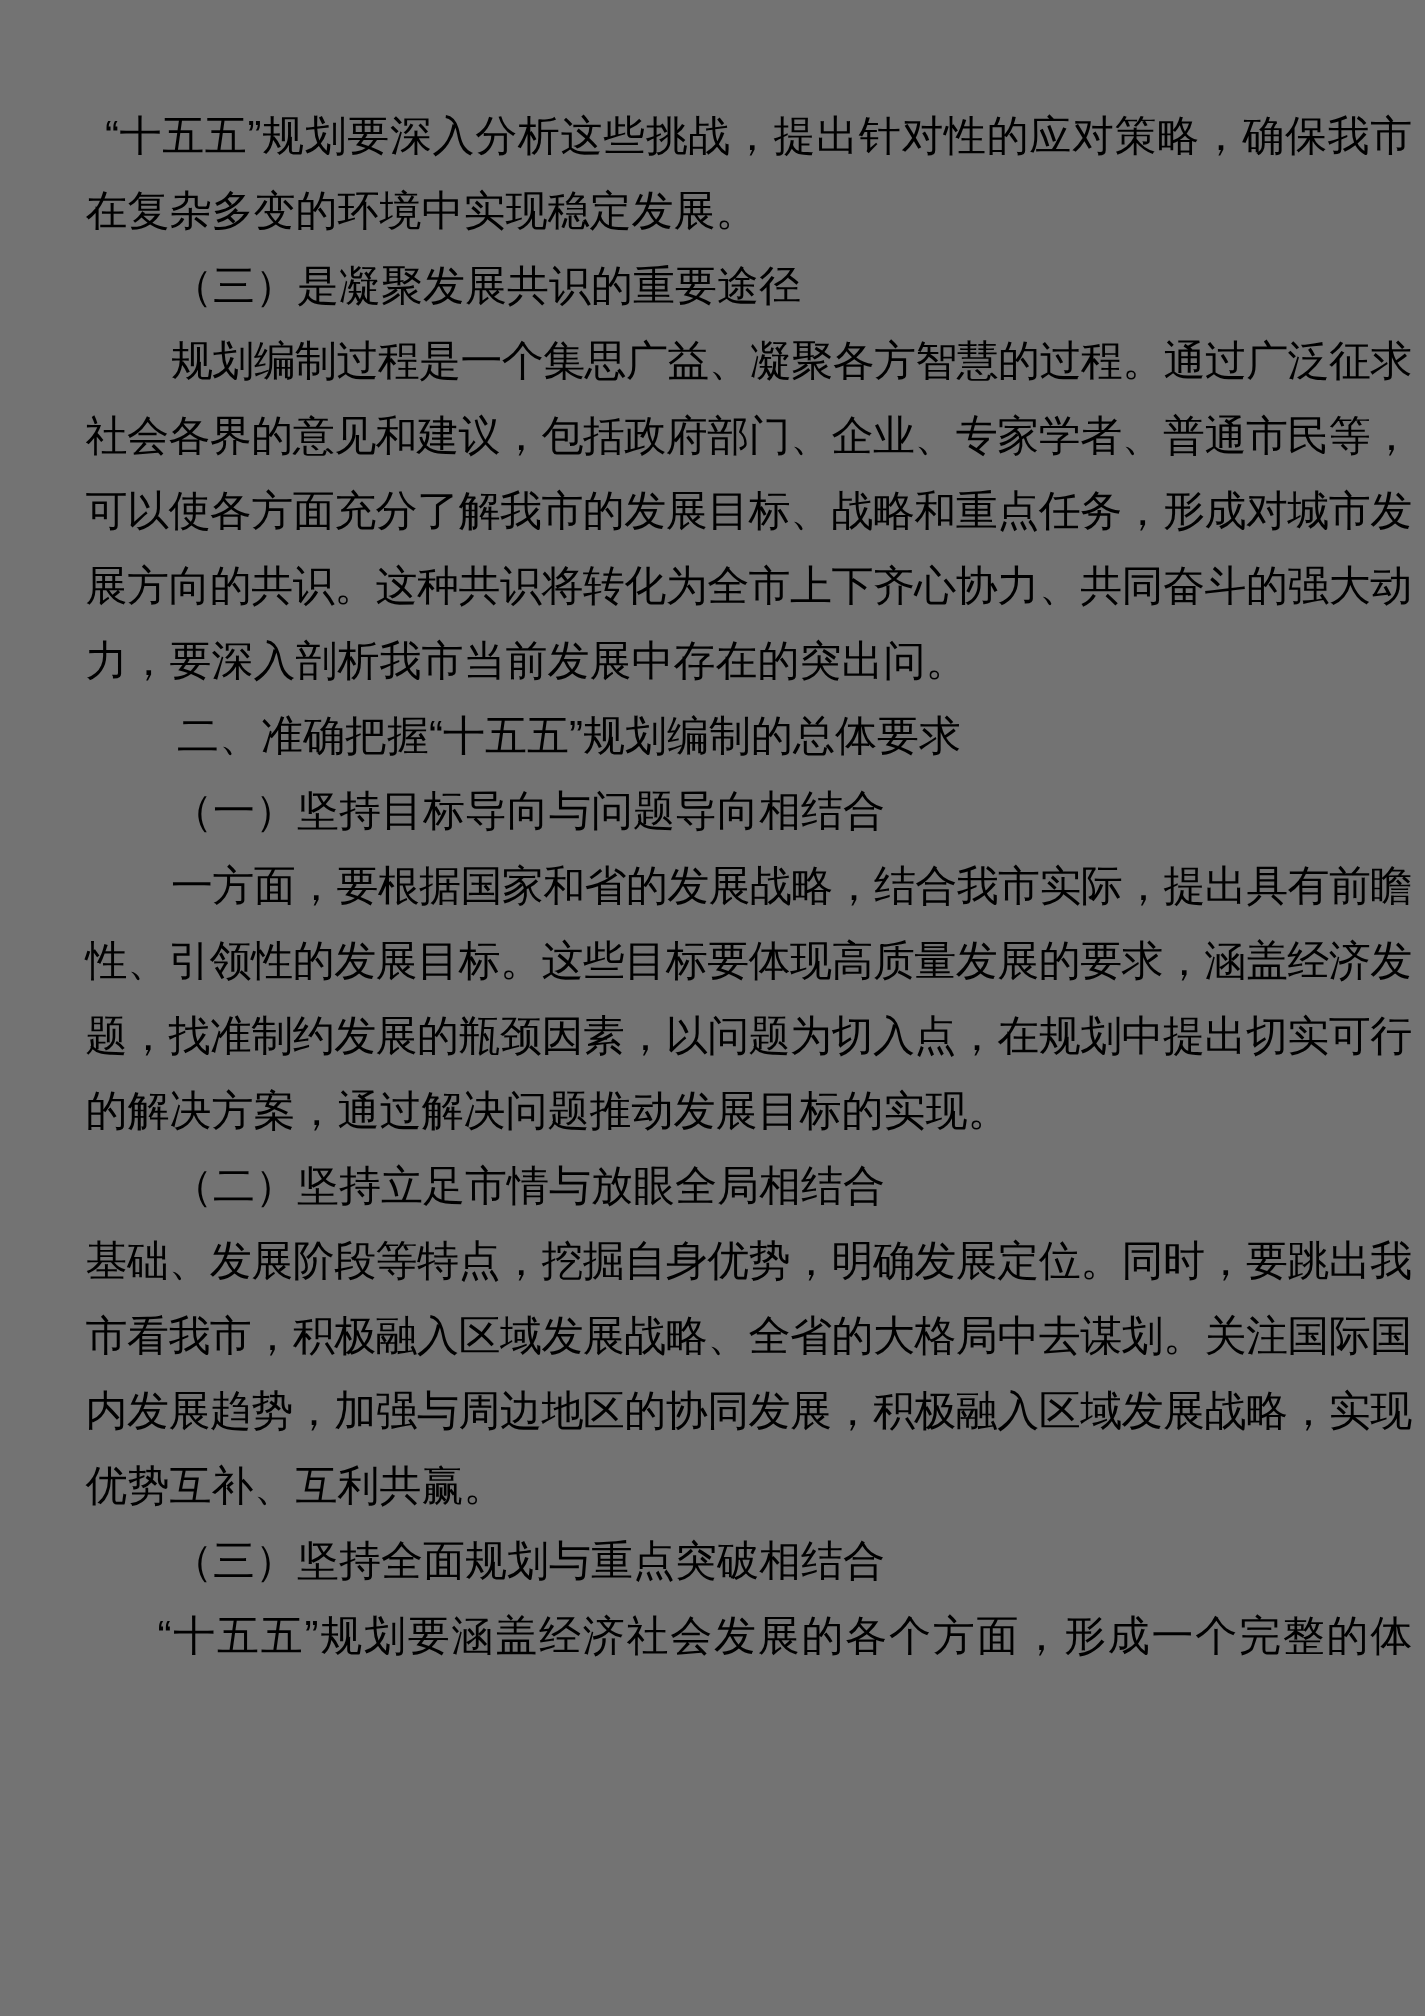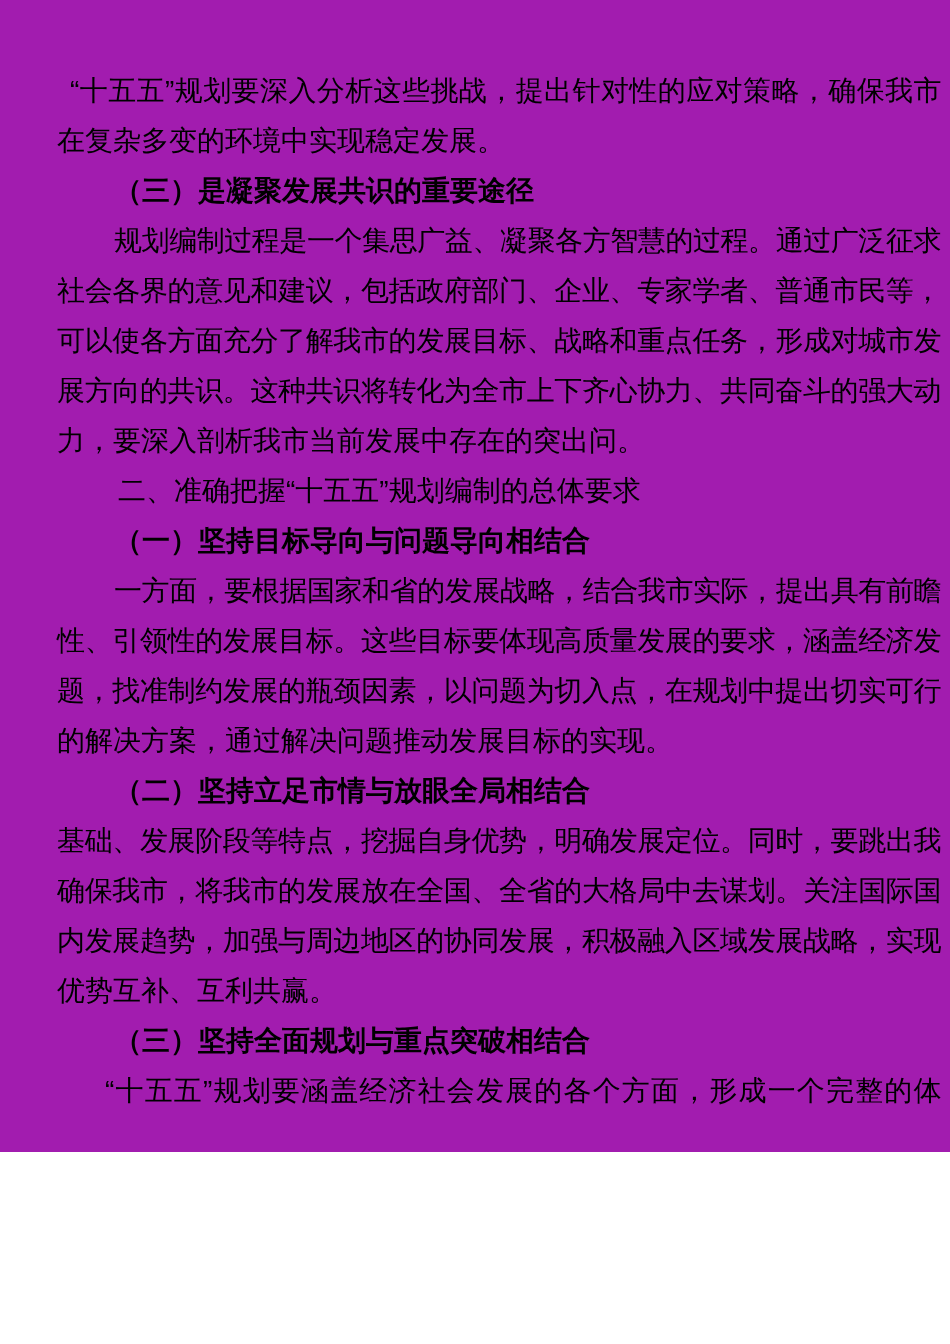--- a/index.html
+++ b/index.html
@@ -3,22 +3,22 @@
 <meta charset="utf-8">
 <style>
   html, body {
     margin: 0;
     padding: 0;
     background: #ffffff;
   }
   .page {
     position: relative;
     width: 950px;
-    height: 1152px;
-    background: #a21caf;
+    height: 1344px;
+    background: #737373;
     overflow: hidden;
     font-family: "Liberation Sans", "DejaVu Sans", sans-serif;
   }
   .textblock {
     position: absolute;
     left: 57px;
     top: 66px;
     width: 884px;
     font-size: 28px;
     line-height: 50px;
@@ -28,21 +28,21 @@
   .ln {
     text-align: justify;
     text-align-last: justify;
     letter-spacing: -0.5px;
     white-space: normal;
   }
   .ln.end {
     text-align-last: left;
     letter-spacing: 0;
   }
-  .h3 { font-weight: 700; }           
+  .h3 { font-weight: 400; }           
   .ind   { text-indent: 57px; }       
   .ind2  { text-indent: 61px; }       
   .ind-q { text-indent: 13px; }       
   .ind-p5{ text-indent: 48px; }       
 </style>
 </head>
 <body>
 
 <div class="page">
   <div class="textblock">
@@ -55,19 +55,19 @@
     <div class="ln full">展方向的共识。这种共识将转化为全市上下齐心协力、共同奋斗的强大动</div>
     <div class="ln end">力，要深入剖析我市当前发展中存在的突出问。</div>
     <div class="ln end ind2">二、准确把握“十五五”规划编制的总体要求</div>
     <div class="ln end h3 ind">（一）坚持目标导向与问题导向相结合</div>
     <div class="ln full ind">一方面，要根据国家和省的发展战略，结合我市实际，提出具有前瞻</div>
     <div class="ln full">性、引领性的发展目标。这些目标要体现高质量发展的要求，涵盖经济发</div>
     <div class="ln full">题，找准制约发展的瓶颈因素，以问题为切入点，在规划中提出切实可行</div>
     <div class="ln end">的解决方案，通过解决问题推动发展目标的实现。</div>
     <div class="ln end h3 ind">（二）坚持立足市情与放眼全局相结合</div>
     <div class="ln full">基础、发展阶段等特点，挖掘自身优势，明确发展定位。同时，要跳出我</div>
-    <div class="ln full">确保我市，将我市的发展放在全国、全省的大格局中去谋划。关注国际国</div>
+    <div class="ln full">市看我市，积极融入区域发展战略、全省的大格局中去谋划。关注国际国</div>
     <div class="ln full">内发展趋势，加强与周边地区的协同发展，积极融入区域发展战略，实现</div>
     <div class="ln end">优势互补、互利共赢。</div>
     <div class="ln end h3 ind">（三）坚持全面规划与重点突破相结合</div>
     <div class="ln full ind-p5">“十五五”规划要涵盖经济社会发展的各个方面，形成一个完整的体</div>
   </div>
 </div>
 
 </body></html>

